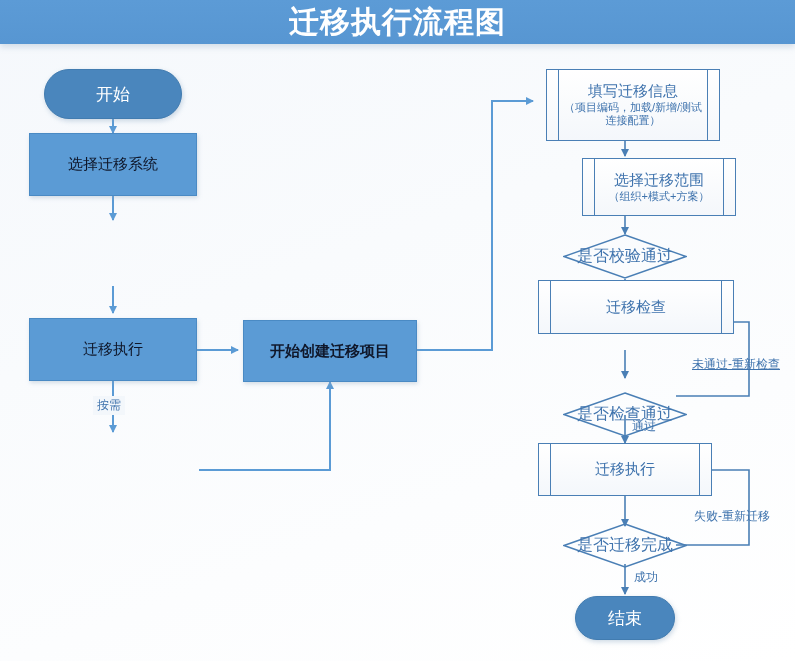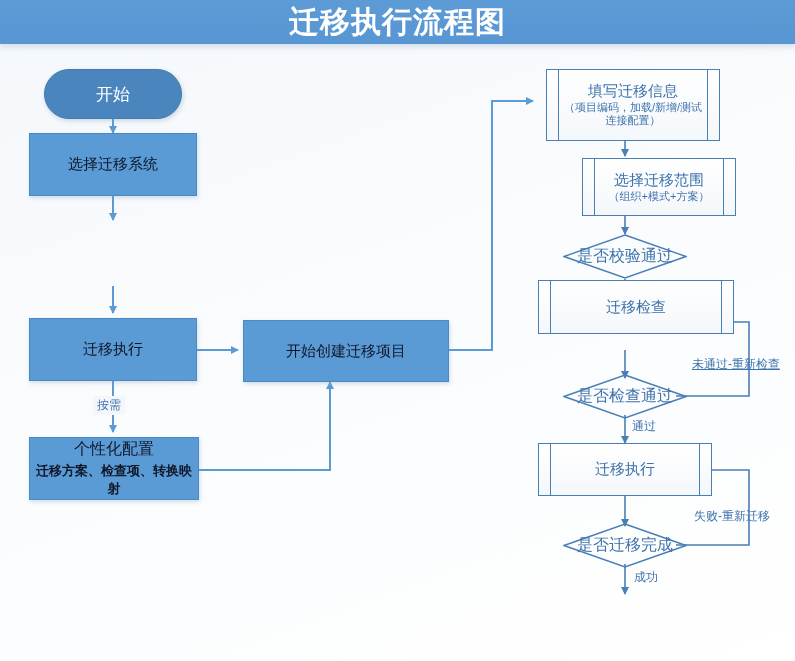--- a/index.html
+++ b/index.html
@@ -214,28 +214,24 @@
 
   <div class="node proc-solid" style="left:29px; top:133px; width:168px; height:63px;">
     <span>选择迁移系统</span>
   </div>
 
 
   <div class="node proc-solid" style="left:29px; top:318px; width:168px; height:63px;">
     <span>迁移执行</span>
   </div>
 
-  <div class="node proc-solid" style="left:29px; top:437px; width:170px; height:63px;">
-    <span class="line1">个性化配置</span>
-    <span class="line2">迁移方案、检查项、转换映射</span>
-  </div>
 
   <div class="edge-label boxed" style="left:93px; top:396px;">按需</div>
 
-  <div class="node proc-solid" style="left:243px; top:320px; width:206px; height:62px;">
+  <div class="node proc-solid" style="left:243px; top:320px; width:174px; height:62px;font-weight:bold;">
     <span>开始创建迁移项目</span>
   </div>
 
   <div class="node proc-pre" style="left:538px; top:69px; width:174px; height:72px;margin-left:8px;">
     <span>填写迁移信息</span>
     <span class="small" style="padding:0 14px;">（项目编码，加载/新增/测试连接配置）</span>
   </div>
 
   <div class="node proc-pre" style="left:538px; top:158px; width:154px; height:58px;margin-left:44px;">
     <span>选择迁移范围</span>
@@ -246,21 +242,21 @@
     <svg class="dshape" viewBox="0 0 124 45" xmlns="http://www.w3.org/2000/svg">
       <polygon points="62,1 123,22.5 62,44 1,22.5" fill="none" stroke="#4a7fb5" stroke-width="1.4"></polygon>
     </svg>
     <div class="dlabel">是否校验通过</div>
   </div>
 
   <div class="node proc-pre" style="left:538px; top:280px; width:196px; height:54px;">
     <span>迁移检查</span>
   </div>
 
-  <div class="decision" style="left:563px; top:374px; width:124px; height:45px;">
+  <div class="decision" style="left:563px; top:392px; width:124px; height:45px;">
     <svg class="dshape" viewBox="0 0 124 45" xmlns="http://www.w3.org/2000/svg">
       <polygon points="62,1 123,22.5 62,44 1,22.5" fill="none" stroke="#4a7fb5" stroke-width="1.4"></polygon>
     </svg>
     <div class="dlabel">是否检查通过</div>
   </div>
 
   <div class="edge-label" style="left:692px; top:356px;text-decoration:underline;">未通过-重新检查</div>
 
   <div class="edge-label" style="left:632px; top:418px;">通过</div>
 
@@ -272,14 +268,17 @@
     <svg class="dshape" viewBox="0 0 124 45" xmlns="http://www.w3.org/2000/svg">
       <polygon points="62,1 123,22.5 62,44 1,22.5" fill="none" stroke="#4a7fb5" stroke-width="1.4"></polygon>
     </svg>
     <div class="dlabel">是否迁移完成</div>
   </div>
 
   <div class="edge-label" style="left:694px; top:508px;">失败-重新迁移</div>
 
   <div class="edge-label" style="left:634px; top:569px;">成功</div>
 
+  <div class="node terminator" style="left:575px; top:596px; width:100px; height:44px;">
+    <span>结束</span>
+  </div>
 
 </div>
 
 </body></html>

